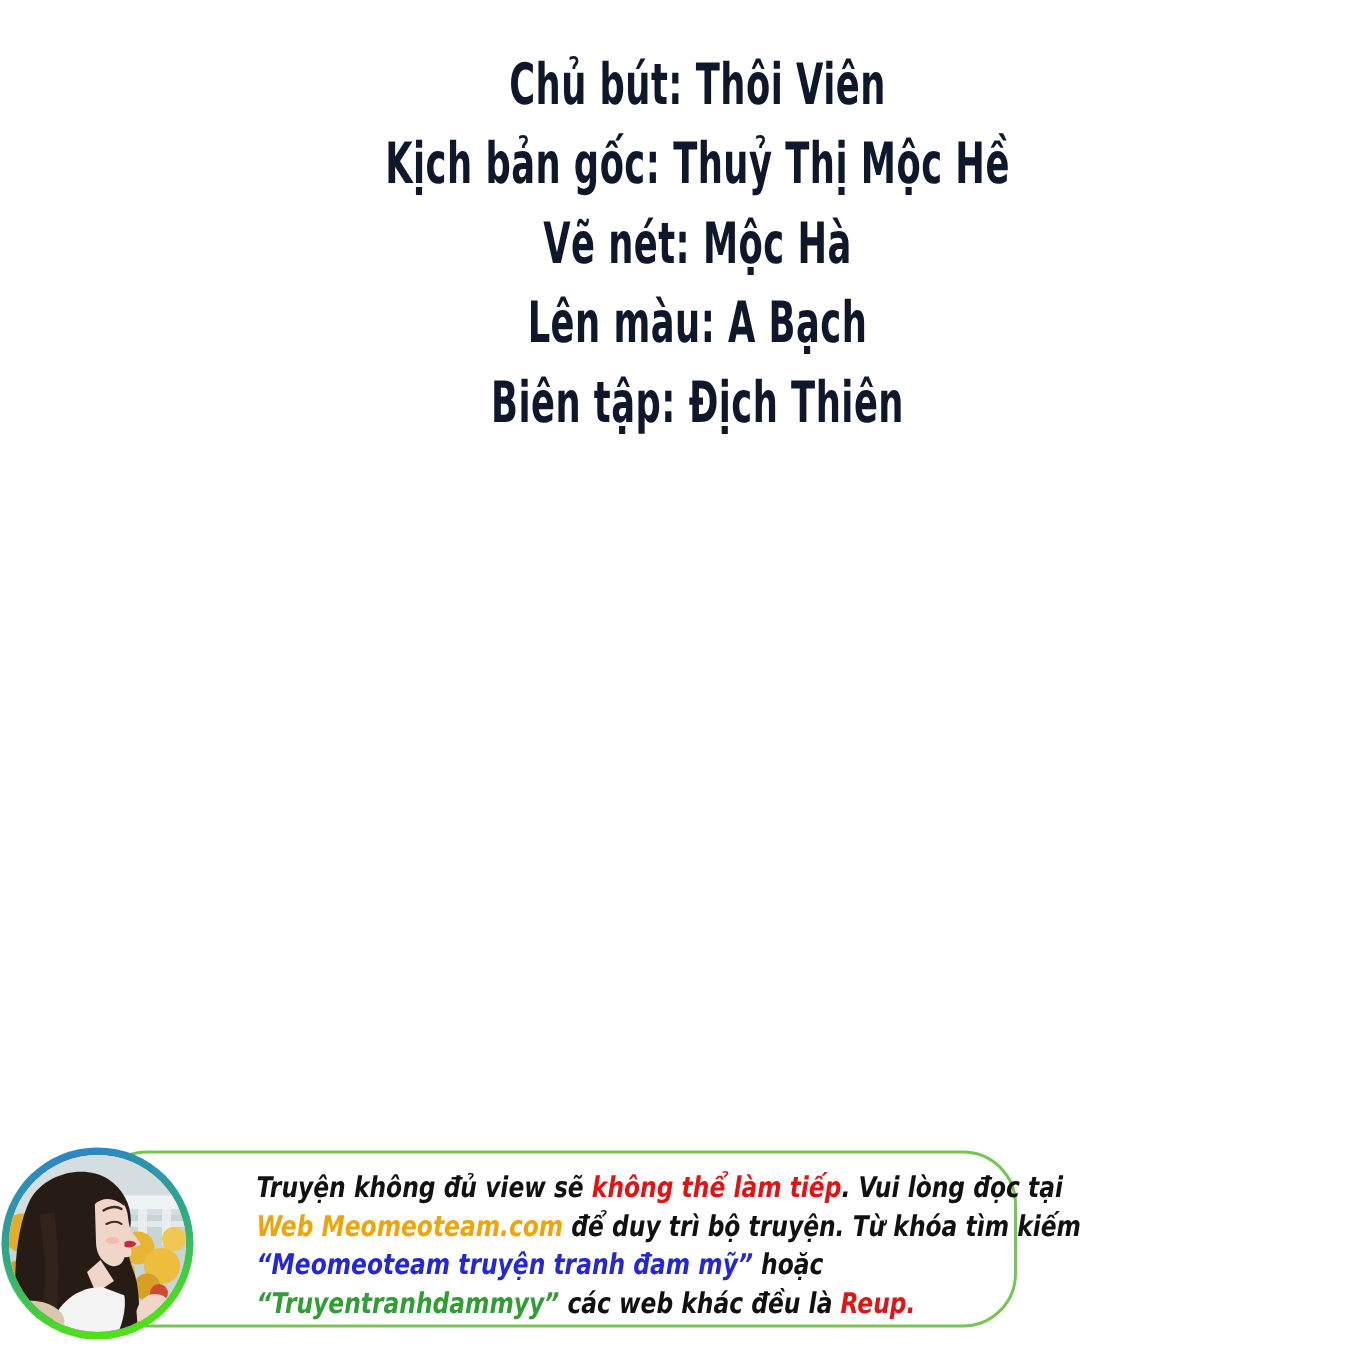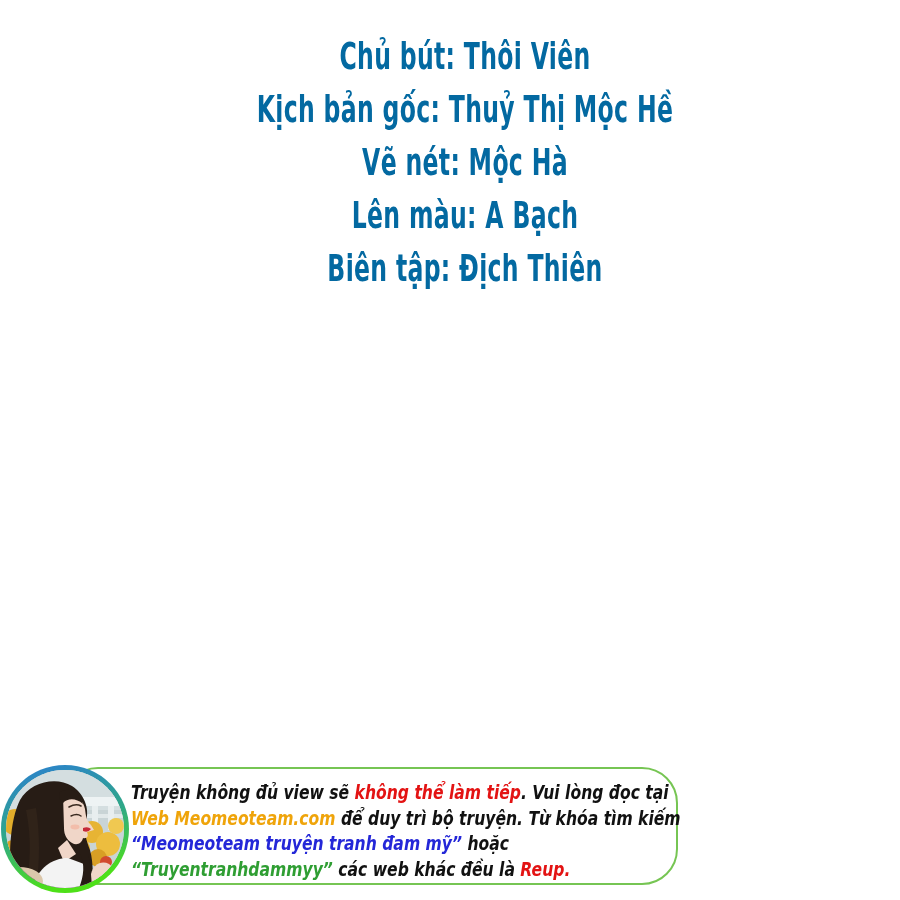--- a/index.html
+++ b/index.html
@@ -69,31 +69,31 @@
     border-radius: 50%;
     overflow: hidden;
     background: #c9d4d6;
   }
 </style>
 </head>
 <body>
 
 <div class="page">
 
-  <div class="credits" style="color: #0369a1;">
+  <div class="credits" style="color: #0f172a;">
     <div class="credit-line">Chủ bút: Thôi Viên</div>
     <div class="credit-line">Kịch bản gốc: Thuỷ Thị Mộc Hề</div>
     <div class="credit-line">Vẽ nét: Mộc Hà</div>
     <div class="credit-line">Lên màu: A Bạch</div>
     <div class="credit-line">Biên tập: Địch Thiên</div>
   </div>
 
   <div class="notice-bubble"></div>
 
-  <div class="footer-text" style="color: rgb(17, 17, 17);">
+  <div class="footer-text" style="color: rgb(17, 17, 17); margin-left: 40px;">
     <div class="f-line"><span style="color: rgb(17, 17, 17);">Truyện không đủ view sẽ </span><span style="color: rgb(227, 19, 19);">không thể làm tiếp</span><span style="color: rgb(17, 17, 17);">. Vui lòng đọc tại</span></div>
     <div class="f-line"><span style="color: rgb(239, 164, 10);">Web Meomeoteam.com</span><span style="color: rgb(17, 17, 17);"> để duy trì bộ truyện. Từ khóa tìm kiếm</span></div>
     <div class="f-line"><span style="color: rgb(36, 39, 216);">“Meomeoteam truyện tranh đam mỹ”</span><span style="color: rgb(17, 17, 17);"> hoặc</span></div>
     <div class="f-line"><span style="color: rgb(47, 158, 51);">“Truyentranhdammyy”</span><span style="color: rgb(17, 17, 17);"> các web khác đều là </span><span style="color: rgb(227, 19, 19);">Reup.</span></div>
   </div>
 
   <div class="avatar">
     <div class="avatar-inner">
       <svg viewBox="0 0 118 118" width="118" height="118">
 

